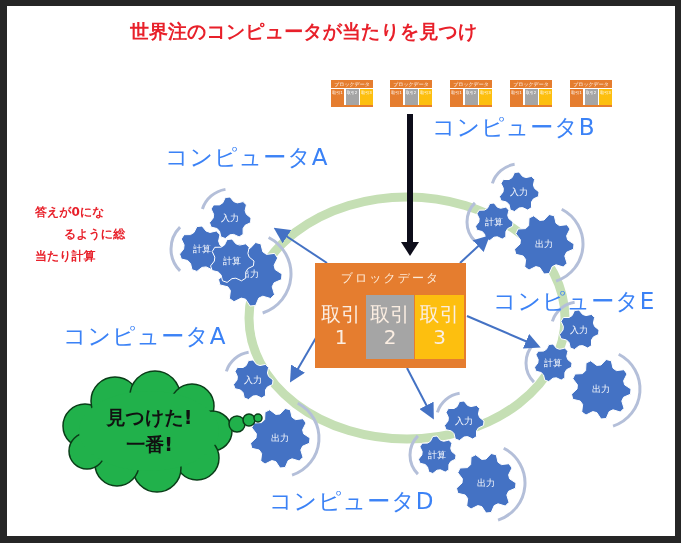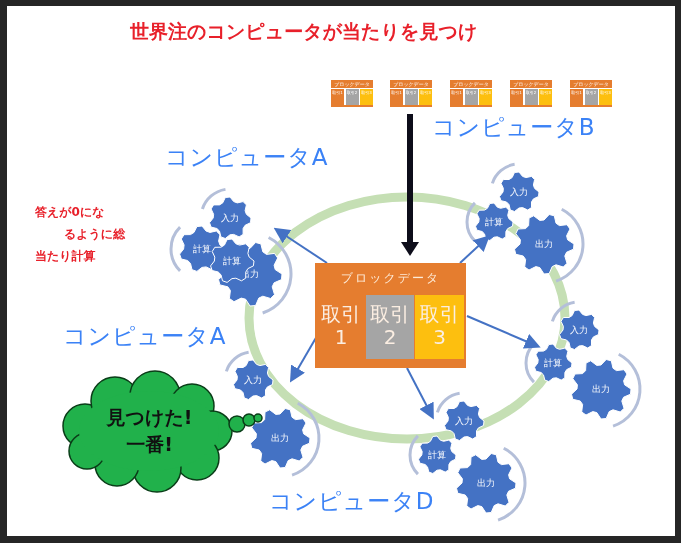--- a/index.html
+++ b/index.html
@@ -143,20 +143,21 @@
   <div class="abs red-text" style="left:123px;top:14px;font-size:19px;">世界注のコンピュータが当たりを見つけ</div>
 
   <div class="abs red-text" style="left:28px;top:195px;">答えが0にな</div>
   <div class="abs red-text" style="left:28px;top:217px;margin-left:29px;">るように総</div>
   <div class="abs red-text" style="left:28px;top:239px;">当たり計算</div>
 
   <div class="abs comp-label" style="left:158px;top:136px;">コンピュータA</div>
   <div class="abs comp-label" style="left:425px;top:106px;">コンピュータB</div>
   <div class="abs comp-label" style="left:56px;top:315px;">コンピュータA</div>
   <div class="abs comp-label" style="left:262px;top:480px;">コンピュータD</div>
+  <div class="abs comp-label" style="left:486px;top:280px;">コンピュータE</div>
 
   <div id="mini-wrap">
       <div class="mini" style="left: 324px;">
         <div class="mh">ブロックデータ</div>
         <div class="mc" style="left: 0px; background: rgb(229, 125, 47);">取引1</div>
         <div class="mc" style="left: 14.5px; background: rgb(165, 165, 165);">取引2</div>
         <div class="mc" style="left: 29px; background: rgb(253, 191, 15);">取引3</div>
         <div class="mb"></div>
       </div>
       <div class="mini" style="left: 383px;">

